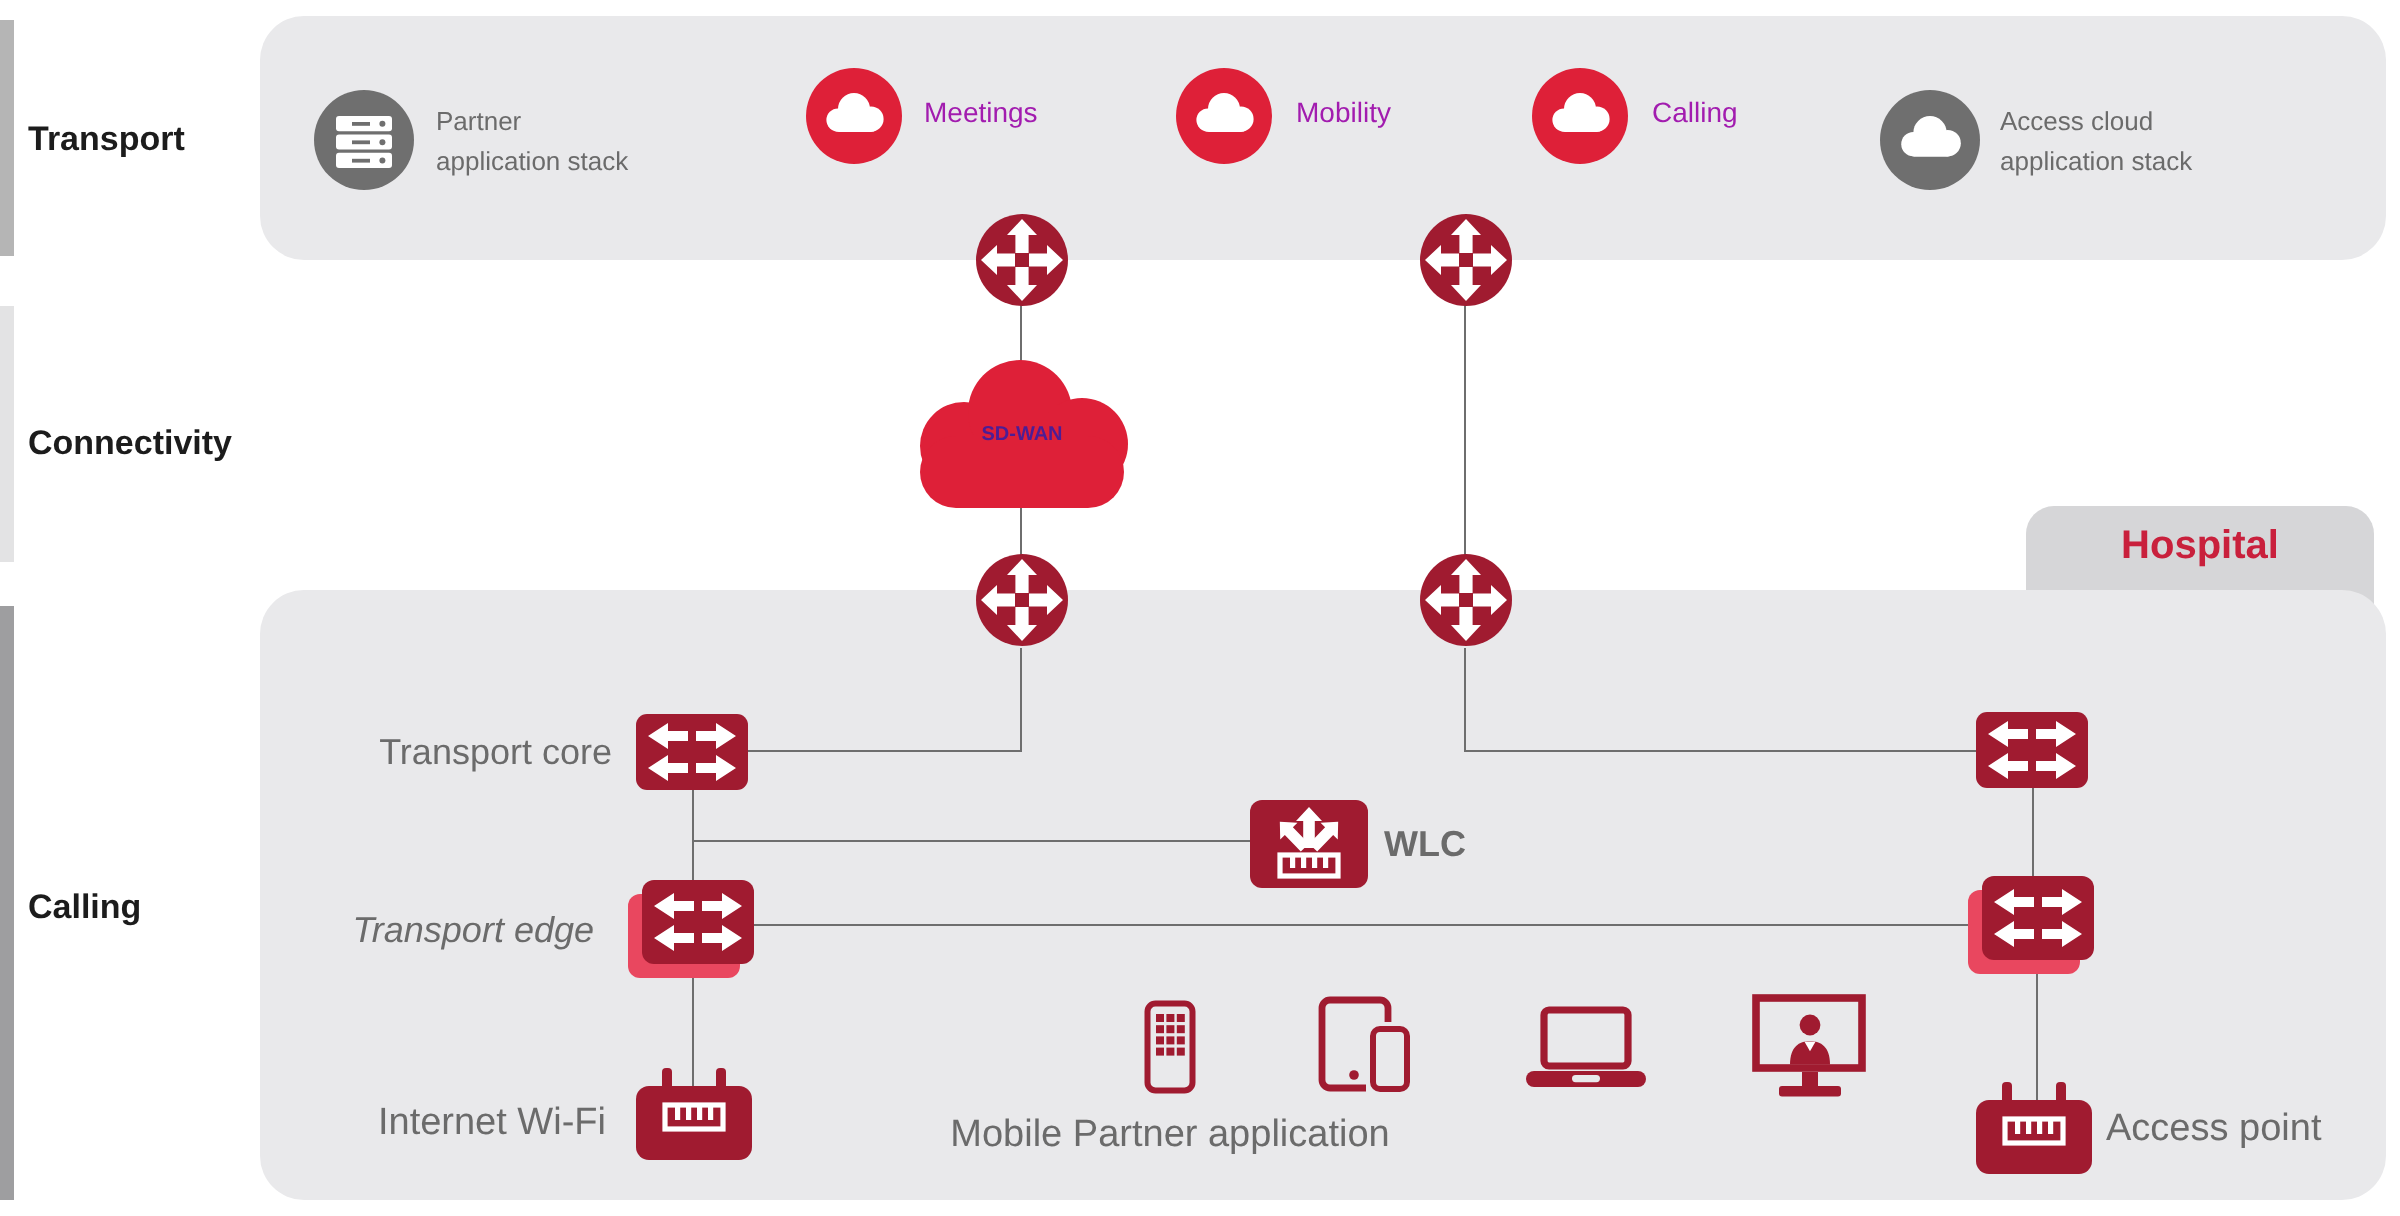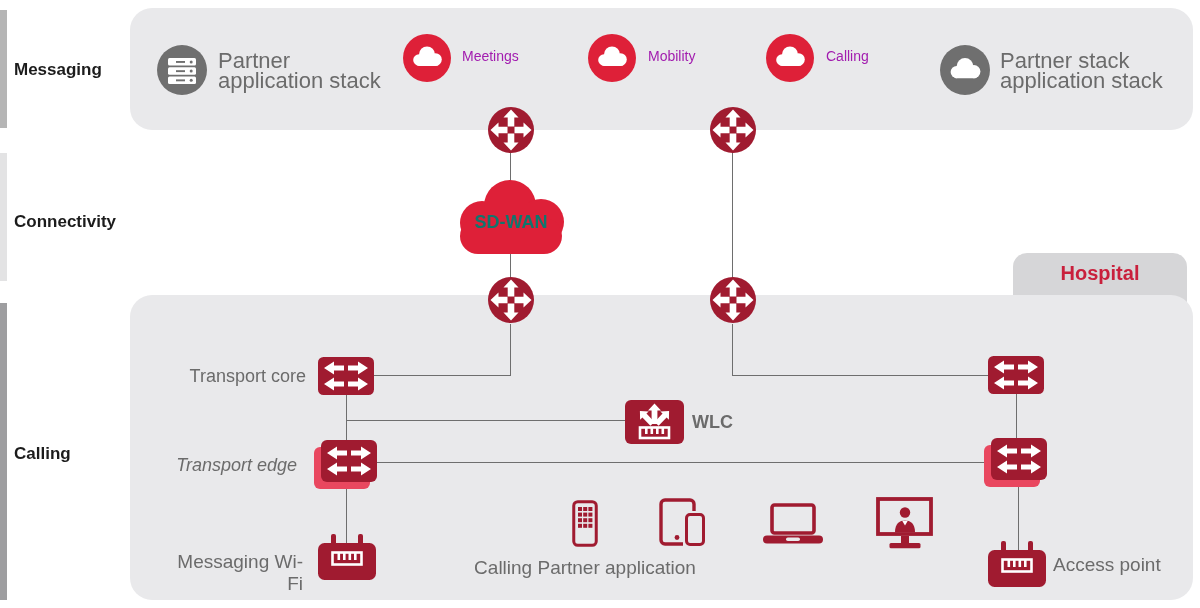--- a/index.html
+++ b/index.html
@@ -1,46 +1,46 @@
 <!DOCTYPE html>
 <html><head>
 <meta charset="utf-8">
 <style>
   html,body{margin:0;padding:0;background:#fff;}
   #canvas{position:relative;width:1200px;height:608px;background:#ffffff;overflow:hidden;
           font-family:"Liberation Sans",sans-serif;}
   .band{position:absolute;background:#E9E9EB;border-radius:22px;z-index:1;}
   .rail{position:absolute;left:0;width:7px;z-index:1;}
   .layer-label{position:absolute;font-weight:bold;font-size:17px;color:#1c1c1c;z-index:3;}
-  .glabel{position:absolute;color:#6B6B6B;font-size:22px;line-height:20px;z-index:3;}
+  .glabel{position:absolute;color:#6B6B6B;font-size:13px;line-height:20px;z-index:3;}
   .dlabel{position:absolute;color:#6B6B6B;font-size:18px;z-index:3;}
   .rlabel{position:absolute;color:#a21caf;font-size:14px;z-index:3;text-align:right;}
   .line{position:absolute;background:#6E6E6E;z-index:2;}
   .vline{width:1px;}
   .hline{height:1px;}
   .icon{position:absolute;z-index:3;line-height:0;}
   .cloud-big{position:absolute;z-index:3;}
   .cloud-big .ctext{position:absolute;left:0;right:0;top:36px;text-align:center;
-                    color:#0f766e;font-weight:bold;font-size:18px;}
+                    color:#4c1d95;font-weight:bold;font-size:10px;}
   #hospital-tab{position:absolute;left:1013px;top:253px;width:174px;height:52px;
                 background:#D6D6D8;border-radius:14px 14px 0 0;z-index:0;text-align:center;}
   #hospital-tab span{display:inline-block;margin-top:9px;font-weight:bold;font-size:20px;color:#C9203C;}
   .ta-r{text-align:right;}
   .ta-c{text-align:center;}
 </style>
 </head>
 <body>
 
 <div id="canvas">
 
   <div class="rail" style="top:10px;height:118px;background:#B5B5B5;"></div>
   <div class="rail" style="top:153px;height:128px;background:#E3E3E4;"></div>
   <div class="rail" style="top:303px;height:297px;background:#9E9EA0;"></div>
 
-  <div class="layer-label" style="left:14px;top:60px;">Messaging</div>
+  <div class="layer-label" style="left:14px;top:60px;">Transport</div>
   <div class="layer-label" style="left:14px;top:212px;">Connectivity</div>
   <div class="layer-label" style="left:14px;top:444px;">Calling</div>
 
   <div id="hospital-tab">
     <span>Hospital</span>
   </div>
 
   <div class="band" style="left:130px;top:8px;width:1063px;height:122px;"></div>
   <div class="band" style="left:130px;top:295px;width:1063px;height:305px;"></div>
 
@@ -122,21 +122,21 @@
       <circle cx="24" cy="24" r="24" fill="#6F6F6F"></circle>
       <g fill="#fff">
           <circle cx="16" cy="26" r="5.8"></circle>
           <circle cx="24" cy="20.5" r="8"></circle>
           <circle cx="32.5" cy="25.5" r="6.3"></circle>
           <rect x="13" y="25" width="23" height="7" rx="3.5"></rect>
         </g>
     </svg>
   </div>
   <div class="glabel" style="left:1000px;top:51px;">
-    <span>Partner stack</span><br>
+    <span>Access cloud</span><br>
     <span>application stack</span>
   </div>
 
   <div class="icon" style="left:487px;top:106px;">
     <svg width="48" height="48" viewBox="0 0 48 48">
       <circle cx="24" cy="24" r="23" fill="#A01B30"></circle>
       <g fill="#fff">
         <path d="M24 3.5 L31.5 11.5 H27.3 V20.5 H20.7 V11.5 H16.5 Z"></path>
         <path d="M24 3.5 L31.5 11.5 H27.3 V20.5 H20.7 V11.5 H16.5 Z" transform="rotate(90 24 24)"></path>
         <path d="M24 3.5 L31.5 11.5 H27.3 V20.5 H20.7 V11.5 H16.5 Z" transform="rotate(180 24 24)"></path>
@@ -254,21 +254,21 @@
       </g>
       <rect x="15" y="27.5" width="29" height="10.5" fill="none" stroke="#fff" stroke-width="2.6"></rect>
       <rect x="20" y="27.5" width="2.6" height="6.5" fill="#fff"></rect>
       <rect x="25.5" y="27.5" width="2.6" height="6.5" fill="#fff"></rect>
       <rect x="31" y="27.5" width="2.6" height="6.5" fill="#fff"></rect>
       <rect x="36.5" y="27.5" width="2.6" height="6.5" fill="#fff"></rect>
     </svg>
   </div>
   <div class="dlabel" style="left:692px;top:412px;font-weight:bold;">WLC</div>
 
-  <div class="dlabel ta-r" style="left:175px;top:551px;width:128px;font-size:19px;">Messaging Wi-Fi</div>
+  <div class="dlabel ta-r" style="left:175px;top:551px;width:128px;font-size:19px;">Internet Wi-Fi</div>
   <div class="icon" style="left:318px;top:534px;">
     <svg width="58" height="46" viewBox="0 0 58 46">
       <rect x="13" y="0" width="5" height="13" rx="2" fill="#A01B30"></rect>
       <rect x="40" y="0" width="5" height="13" rx="2" fill="#A01B30"></rect>
       <rect x="0" y="9" width="58" height="37" rx="6.5" fill="#A01B30"></rect>
       <rect x="14.5" y="18.5" width="29" height="12" fill="none" stroke="#fff" stroke-width="2.6"></rect>
       <rect x="19.5" y="18.5" width="2.6" height="7.5" fill="#fff"></rect>
       <rect x="25" y="18.5" width="2.6" height="7.5" fill="#fff"></rect>
       <rect x="30.5" y="18.5" width="2.6" height="7.5" fill="#fff"></rect>
       <rect x="36" y="18.5" width="2.6" height="7.5" fill="#fff"></rect>
@@ -330,15 +330,15 @@
     <svg width="57" height="52" viewBox="0 0 57 52">
       <rect x="2" y="2" width="53" height="35" fill="none" stroke="#A01B30" stroke-width="3.8"></rect>
       <circle cx="29" cy="15.5" r="5.2" fill="#A01B30"></circle>
       <path d="M19 35.2 C19 26.5 23.5 23.5 29 23.5 C34.5 23.5 39 26.5 39 35.2 Z" fill="#A01B30"></path>
       <path d="M26.2 23.8 L29 28.6 L31.8 23.8 Z" fill="#fff"></path>
       <rect x="25" y="39" width="8" height="7" fill="#A01B30"></rect>
       <rect x="13.5" y="46" width="31" height="5.2" rx="1.5" fill="#A01B30"></rect>
     </svg>
   </div>
 
-  <div class="dlabel ta-c" style="left:460px;top:557px;width:250px;font-size:19px;">Calling Partner application</div>
+  <div class="dlabel ta-c" style="left:460px;top:557px;width:250px;font-size:19px;">Mobile Partner application</div>
 
 </div>
 
 </body></html>

